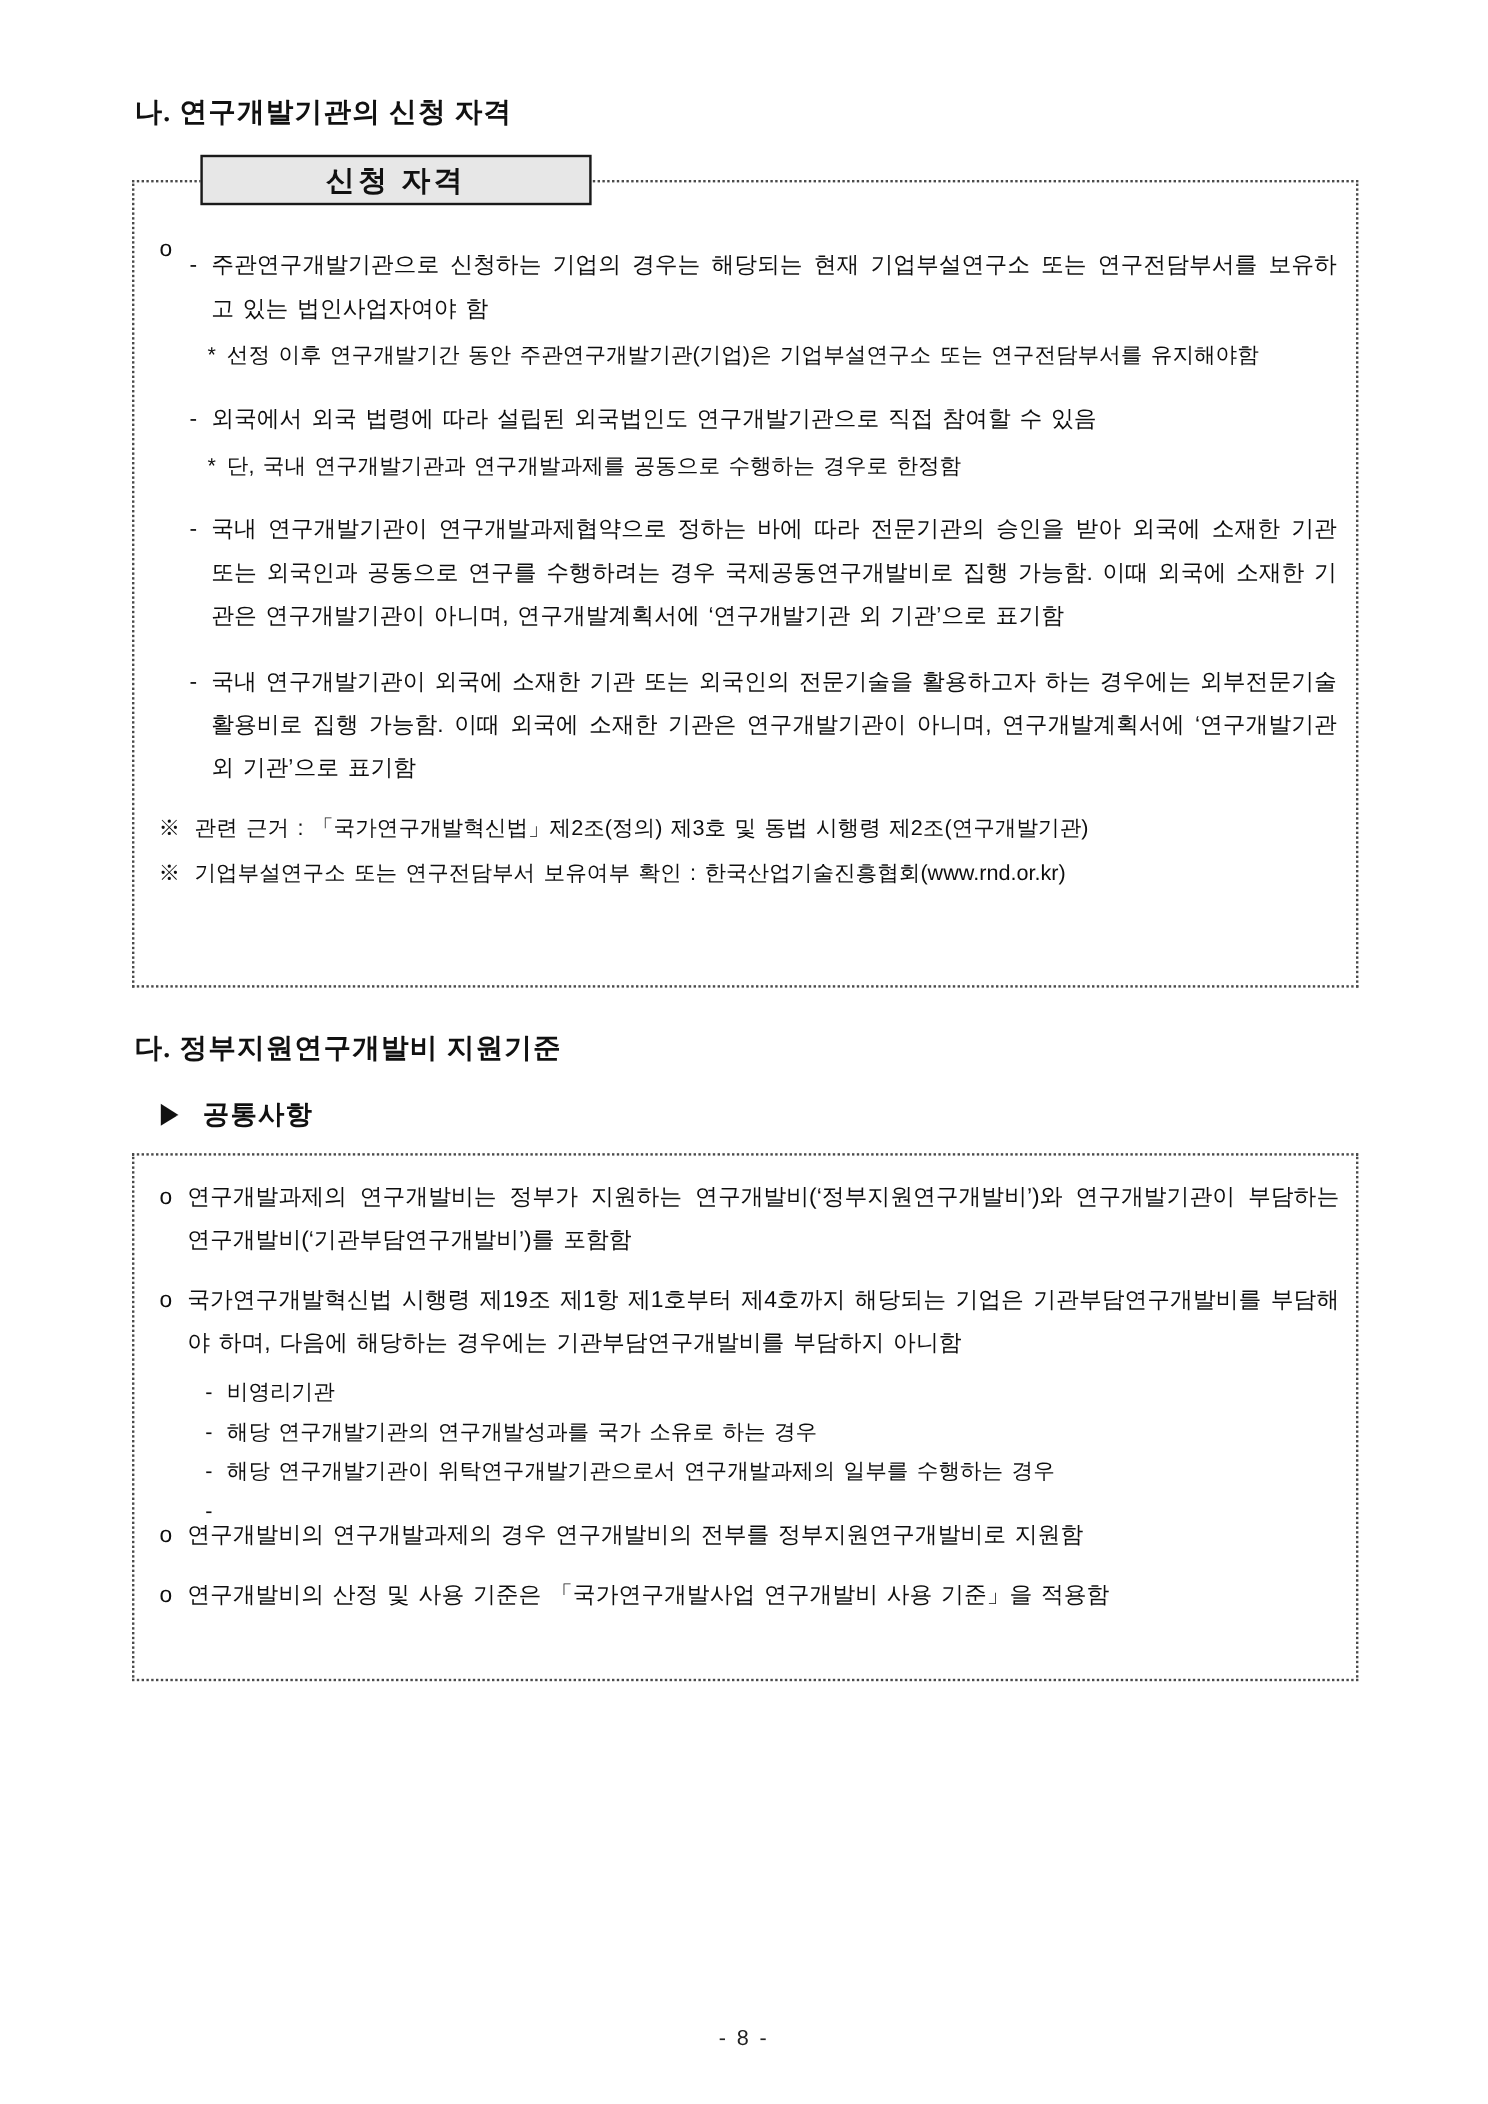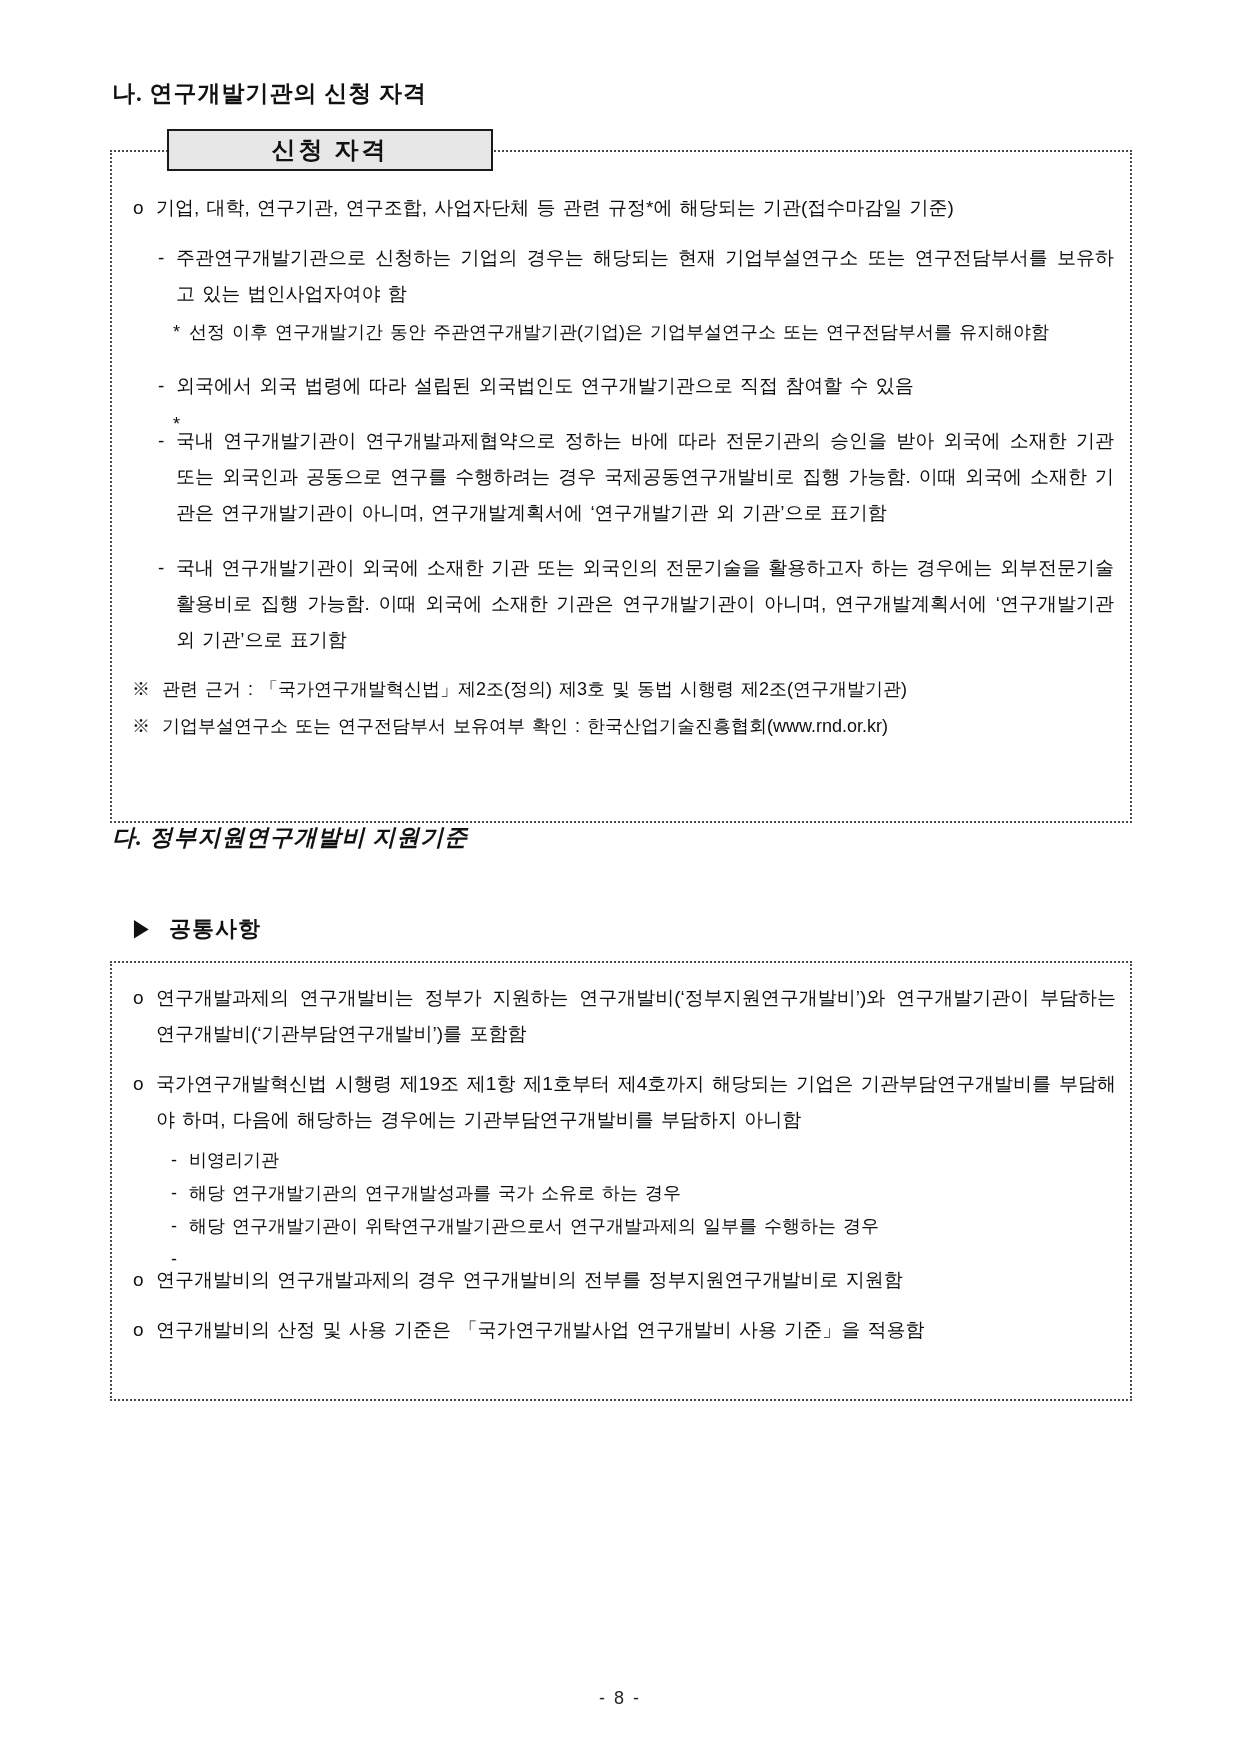--- a/index.html
+++ b/index.html
@@ -16,21 +16,21 @@
   
   .h1 {
     position: absolute;
     font-weight: bold;
     font-size: 23px;
     letter-spacing: 1px;
     color: #111;
     white-space: nowrap;
   }
   #h-na { left: 112px; top: 78px; }
-  #h-da { left: 112px; top: 822px; font-style: italic; }
+  #h-da { left: 112px; top: 858px; }
 
   
   .subhead {
     position: absolute; left: 131px; top: 914px;
     display: flex; align-items: center; gap: 16px;
     font-weight: bold; font-size: 22px; letter-spacing: 1px;
   }
   .tri { font-size: 21px; line-height: 1; transform: translateY(1px); }
 
   
@@ -97,40 +97,40 @@
 <body>
 
 <div class="h1 serif" id="h-na">나. 연구개발기관의 신청 자격</div>
 
 <div class="label-box serif">신청 자격</div>
 
 <div class="dotted-box" id="box1">
 
   <div class="item lv-o">
     <span class="marker">o</span>
-    <span>기업, 대학, 연구기관, 연구조합, 사업자단체 등 관련 규정*에 해당되는 기관(접수마감일 기준)</span>
   </div>
 
   <div class="item lv-dash mt-md">
     <span class="marker">-</span>
     <span>주관연구개발기관으로 신청하는 기업의 경우는 해당되는 현재 기업부설연구소 또는 연구전담부서를 보유하고 있는 법인사업자여야 함</span>
   </div>
 
   <div class="item lv-star mt-xs">
     <span class="marker">*</span>
     <span>선정 이후 연구개발기간 동안 주관연구개발기관(기업)은 기업부설연구소 또는 연구전담부서를 유지해야함</span>
   </div>
 
   <div class="item lv-dash mt-lg">
     <span class="marker">-</span>
     <span>외국에서 외국 법령에 따라 설립된 외국법인도 연구개발기관으로 직접 참여할 수 있음</span>
   </div>
 
   <div class="item lv-star mt-xs">
     <span class="marker">*</span>
+    <span>단, 국내 연구개발기관과 연구개발과제를 공동으로 수행하는 경우로 한정함</span>
   </div>
 
   <div class="item lv-dash mt-lg">
     <span class="marker">-</span>
     <span>국내 연구개발기관이 연구개발과제협약으로 정하는 바에 따라 전문기관의 승인을 받아 외국에 소재한 기관 또는 외국인과 공동으로 연구를 수행하려는 경우 국제공동연구개발비로 집행 가능함. 이때 외국에 소재한 기관은 연구개발기관이 아니며, 연구개발계획서에 ‘연구개발기관 외 기관’으로 표기함</span>
   </div>
 
   <div class="item lv-dash mt-lg">
     <span class="marker">-</span>
     <span>국내 연구개발기관이 외국에 소재한 기관 또는 외국인의 전문기술을 활용하고자 하는 경우에는 외부전문기술활용비로 집행 가능함. 이때 외국에 소재한 기관은 연구개발기관이 아니며, 연구개발계획서에 ‘연구개발기관 외 기관’으로 표기함</span>

